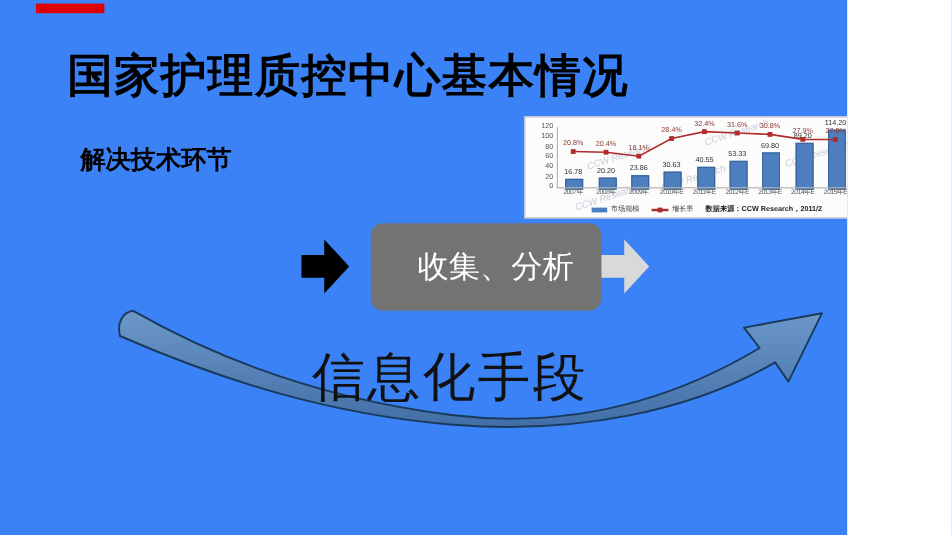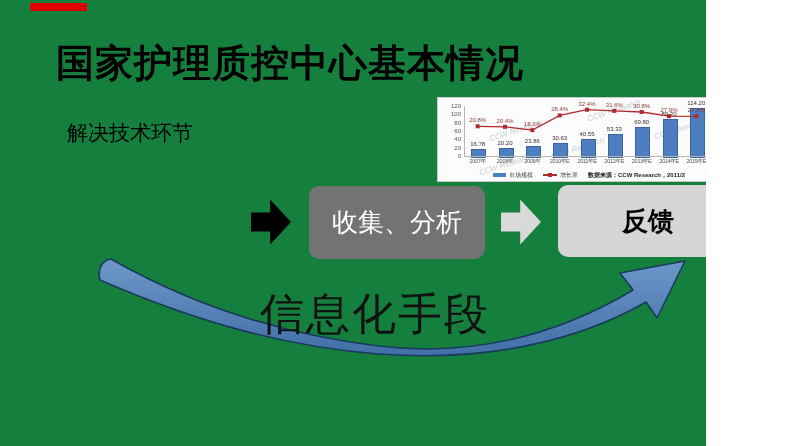--- a/index.html
+++ b/index.html
@@ -1,26 +1,26 @@
 <!DOCTYPE html>
 <html><head>
 <meta charset="utf-8">
 <style>
   html,body{margin:0;padding:0;background:#ffffff;}
   .slide{
-    position:relative;width:706px;height:446px;background:#15803d;overflow:hidden;
+    position:relative;width:706px;height:446px;background:#3b82f6;overflow:hidden;
     font-family:"Liberation Sans",sans-serif;
   }
   .accent-bar{position:absolute;left:30px;top:3px;width:57px;height:8px;background:#e00000;}
   .title{
     position:absolute;left:56px;top:38px;margin:0;font-family:"Liberation Serif",serif;
     font-size:38px;font-weight:900;color:#000;letter-spacing:1px;white-space:nowrap;
   }
   .subtitle{
-    position:absolute;left:67px;top:119px;font-size:21px;font-weight:400;color:#000;white-space:nowrap;
+    position:absolute;left:67px;top:119px;font-size:21px;font-weight:700;color:#000;white-space:nowrap;
   }
 
   
   .chart{
     position:absolute;left:437px;top:97px;width:302px;height:83px;
     background:#fcfcfc;border:1px solid #c9c9c9;overflow:hidden;
   }
   .axis-frame{position:absolute;left:26px;top:8px;width:246px;height:50px;
     border-left:1px solid #b5b5b5;border-bottom:1px solid #b5b5b5;}
   .tick{position:absolute;font-size:6px;color:#555;line-height:6px;white-space:nowrap;}
@@ -41,21 +41,21 @@
   .swatch-line{position:relative;display:inline-block;width:14px;height:2px;background:#b02b2b;}
   .swatch-line::after{content:"";position:absolute;left:5px;top:-1.5px;width:4px;height:4px;background:#b02b2b;}
   .source-note{font-weight:700;color:#222;}
 
   
   .flow-box{
     position:absolute;top:186px;height:73px;border-radius:10px;
     display:flex;align-items:center;justify-content:center;font-size:26px;white-space:nowrap;
   }
   .box1{left:57px;width:176px;background:#000000;color:#ffffff;}
-  .box2{left:309px;width:176px;background:#737373;color:#ffffff;}
+  .box2{left:309px;width:176px;background:#737373;color:#ffffff;padding-left:16px;}
   .box3{left:558px;top:185px;width:180px;height:72px;background:#d6d6d6;color:#000000;font-weight:700;}
   .chev{
     position:absolute;top:197px;width:40px;height:50px;
     clip-path:polygon(0 31%,48% 31%,48% 5%,100% 50%,48% 95%,48% 69%,0 69%);
   }
   .chev1{left:251px;background:#000000;}
   .chev2{left:501px;background:#d9d9d9;}
 
   
   .swoosh{position:absolute;left:0;top:0;pointer-events:none;}
@@ -157,23 +157,20 @@
       </span>
       <span class="source-note">数据来源：CCW Research，2011/2</span>
     </div>
   </div>
 
   <div class="chev chev1"></div>
   <div class="flow-box box2">
     <span>收集、分析</span>
   </div>
   <div class="chev chev2"></div>
-  <div class="flow-box box3">
-    <span>反馈</span>
-  </div>
 
   <svg class="swoosh" width="793" height="446" viewBox="0 0 793 446">
     <defs>
       <linearGradient id="swooshGrad" x1="0" y1="0" x2="0" y2="1">
         <stop offset="0" stop-color="#6d98c9"></stop>
         <stop offset="1" stop-color="#416ea6"></stop>
       </linearGradient>
     </defs>
     <path d="M 111,259
          C 190,304 280,334 378,346

